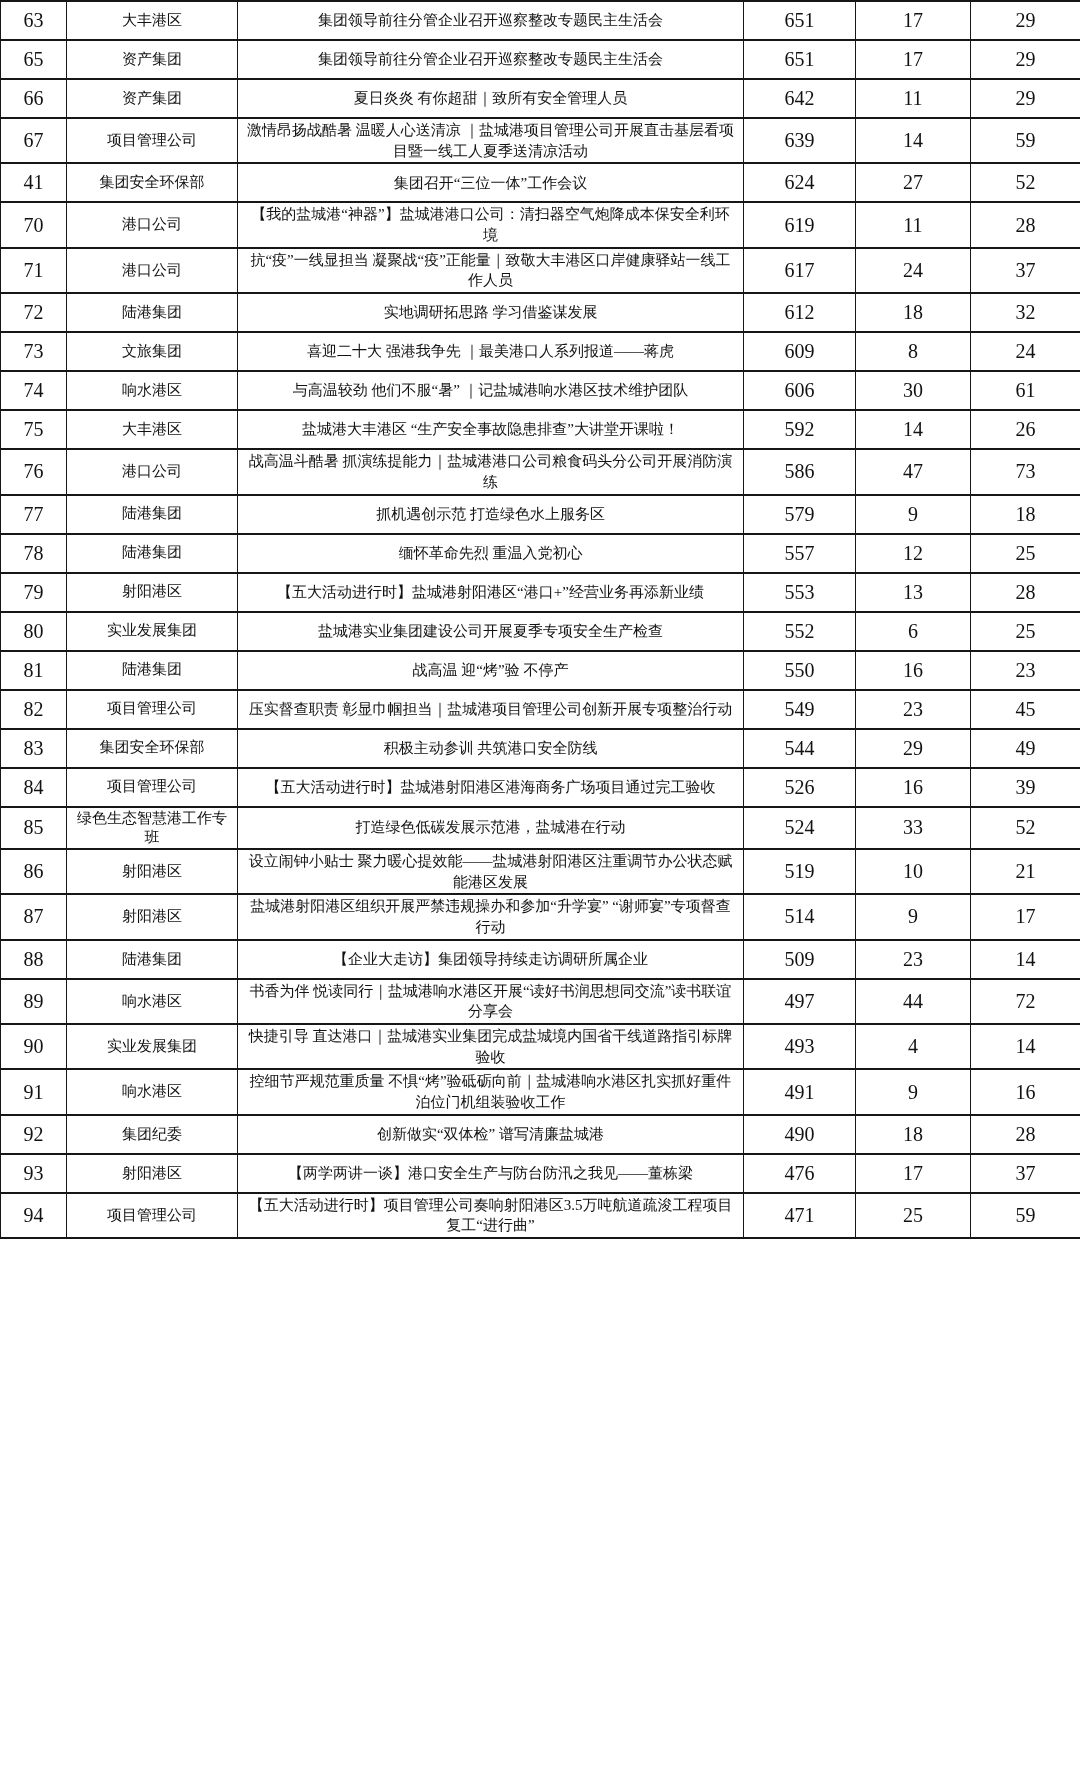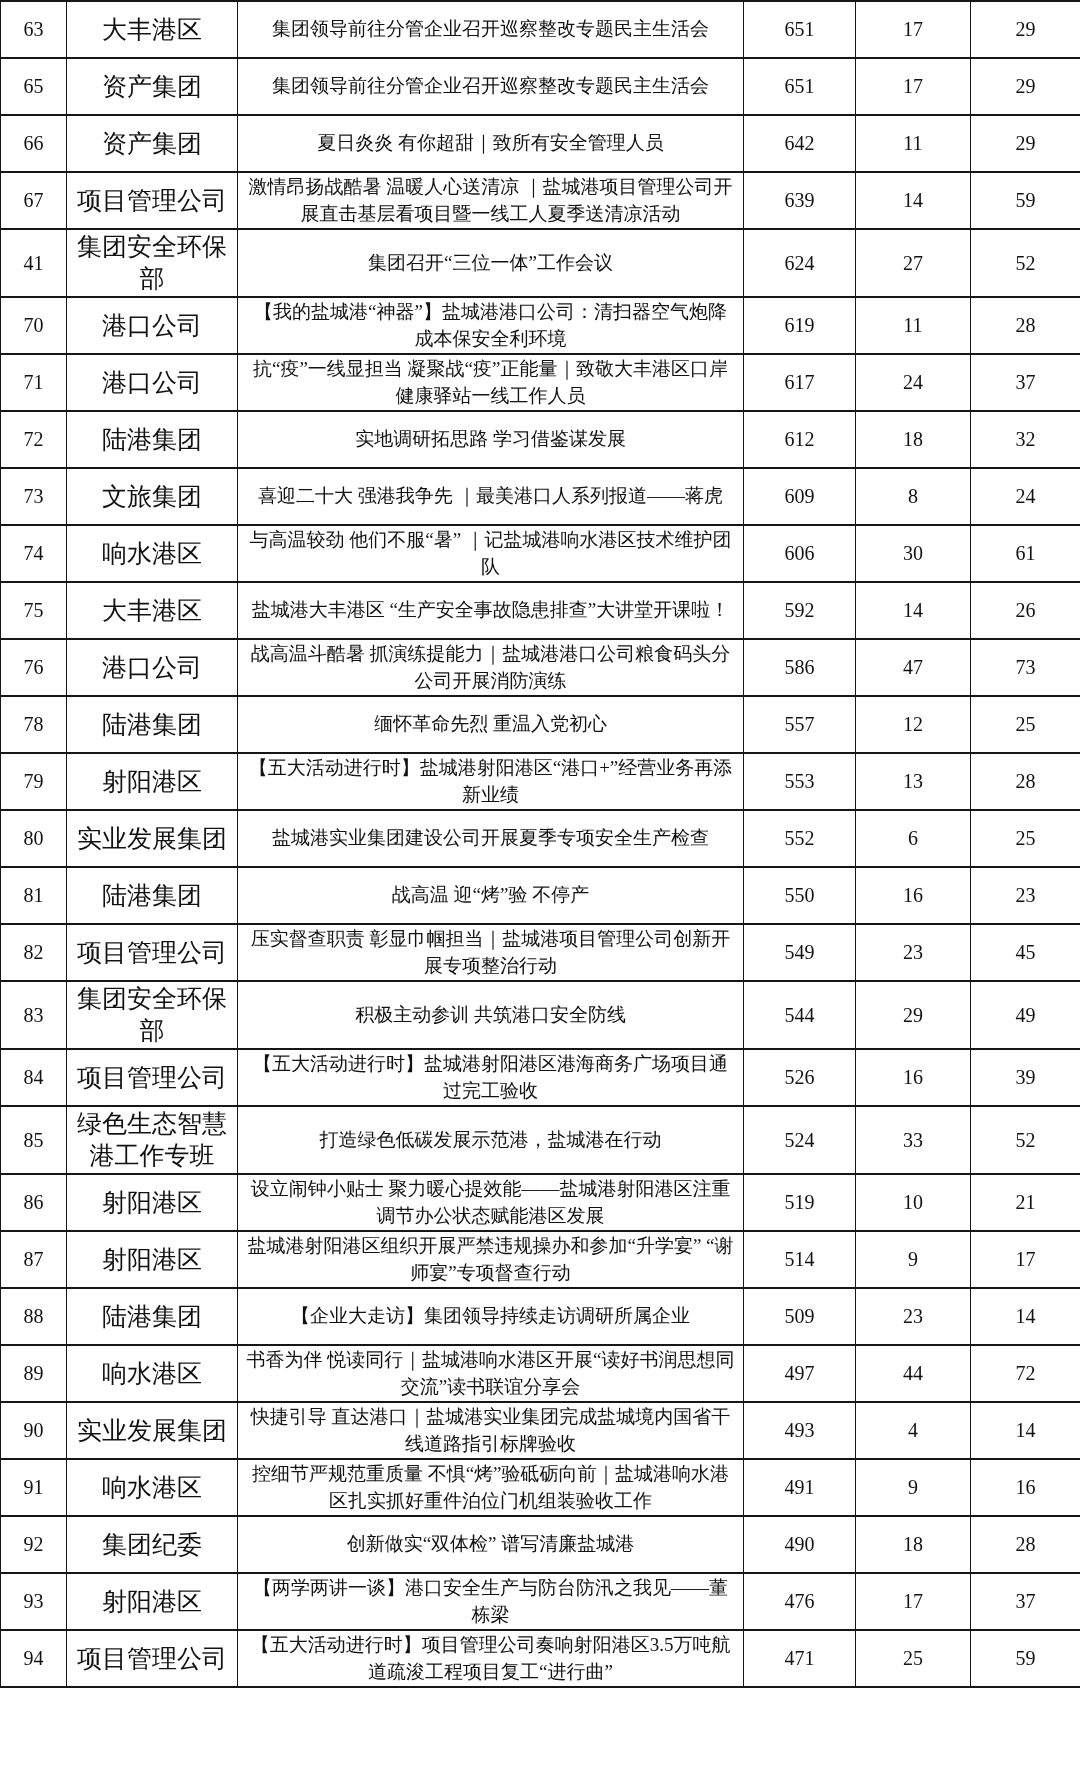--- a/index.html
+++ b/index.html
@@ -25,32 +25,32 @@
     border-right: 1px solid #161616;
     border-top: 2px solid #161616;
     border-bottom: 2px solid #161616;
     text-align: center;
     vertical-align: middle;
     padding: 1px 7px;
     box-sizing: border-box;
     overflow: hidden;
   }
   table.rank-table tr {
-    height: 57px;
+    height: 39px;
   }
   td.rank-cell {
     font-size: 20px;
   }
   td.org-cell {
-    font-size: 25px;
+    font-size: 15px;
     line-height: 1.28;
     padding: 1px 2px;
   }
   td.title-cell {
-    font-size: 19px;
+    font-size: 15px;
     line-height: 1.38;
   }
   td.num-cell {
     font-size: 20px;
   }
 </style>
 </head>
 <body>
 
 <div class="page">
@@ -154,20 +154,28 @@
   </tr>
         <tr>
     <td class="rank-cell">76</td>
     <td class="org-cell">港口公司</td>
     <td class="title-cell">战高温斗酷暑 抓演练提能力｜盐城港港口公司粮食码头分公司开展消防演练</td>
     <td class="num-cell">586</td>
     <td class="num-cell">47</td>
     <td class="num-cell">73</td>
   </tr>
         <tr>
+    <td class="rank-cell">77</td>
+    <td class="org-cell">陆港集团</td>
+    <td class="title-cell">抓机遇创示范 打造绿色水上服务区</td>
+    <td class="num-cell">579</td>
+    <td class="num-cell">9</td>
+    <td class="num-cell">18</td>
+  </tr>
+        <tr>
     <td class="rank-cell">78</td>
     <td class="org-cell">陆港集团</td>
     <td class="title-cell">缅怀革命先烈 重温入党初心</td>
     <td class="num-cell">557</td>
     <td class="num-cell">12</td>
     <td class="num-cell">25</td>
   </tr>
         <tr>
     <td class="rank-cell">79</td>
     <td class="org-cell">射阳港区</td>

